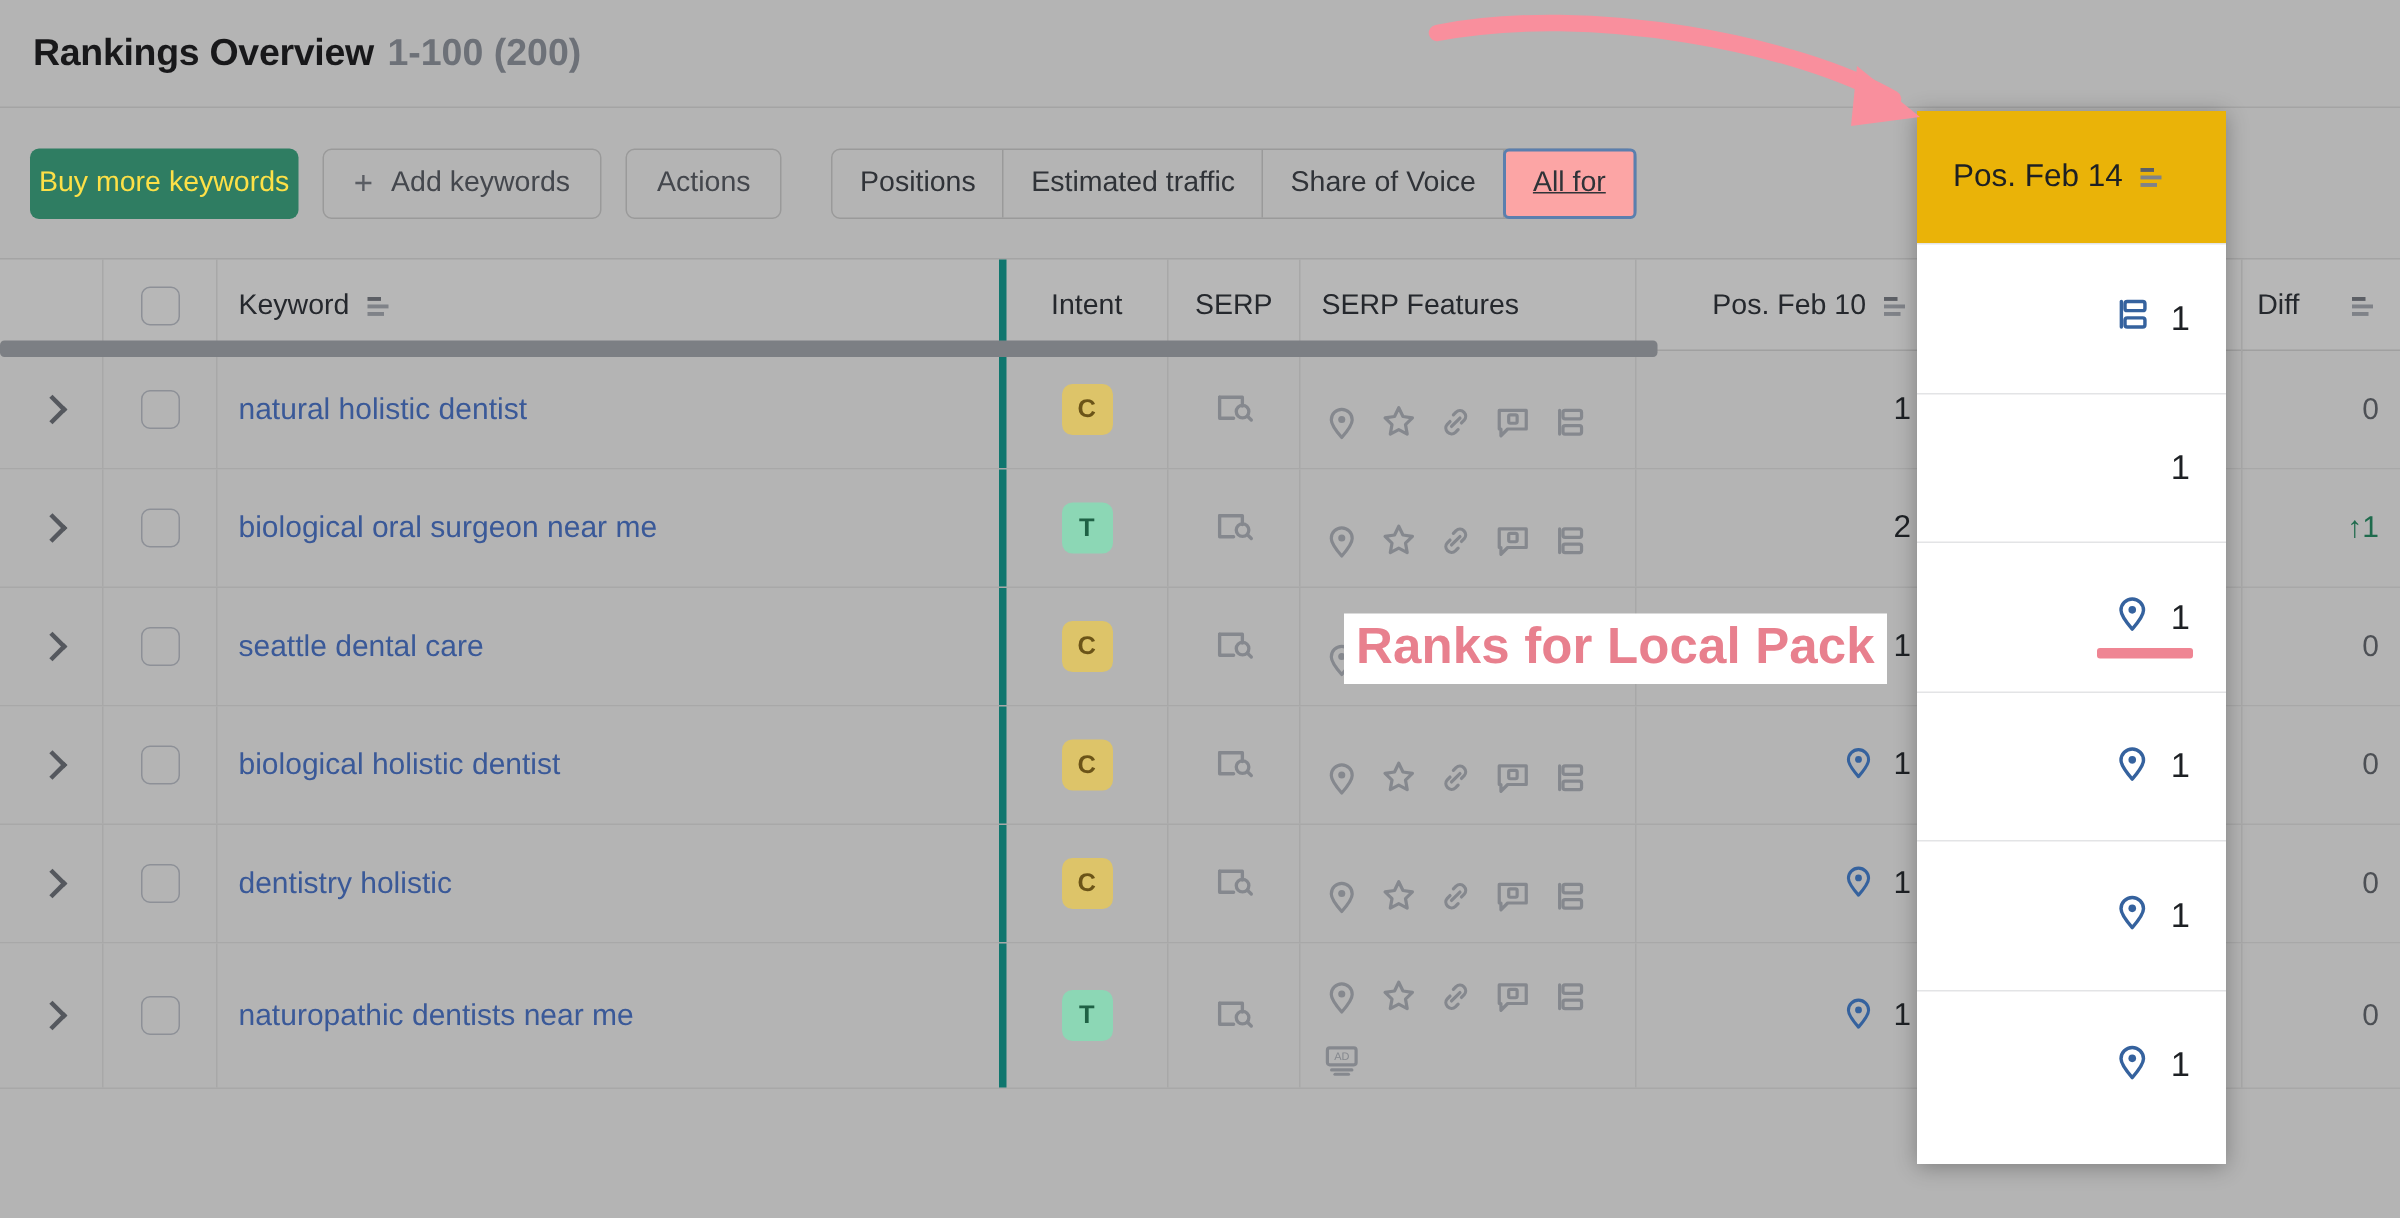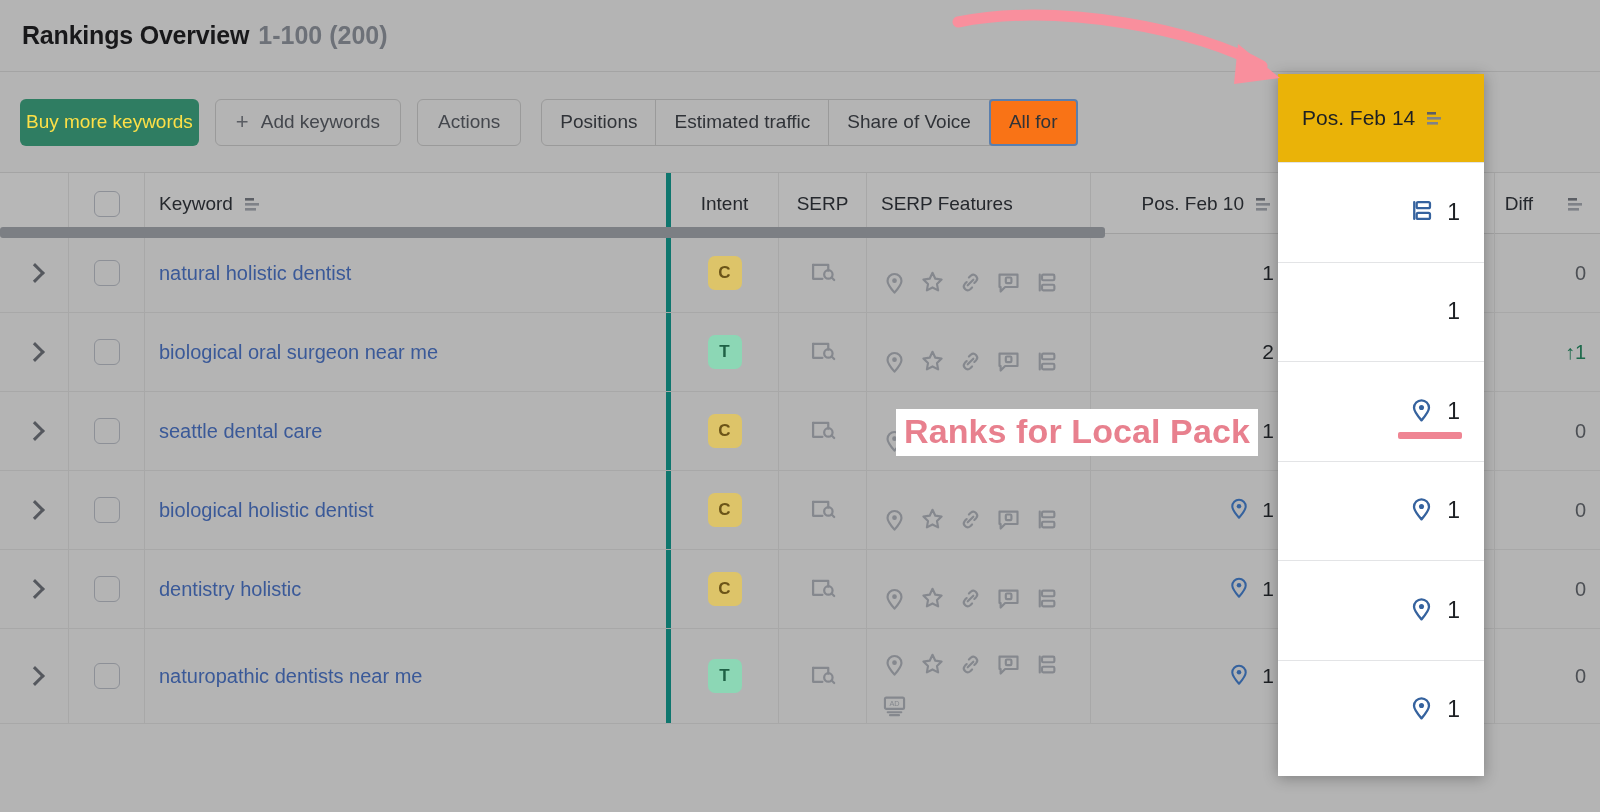--- a/index.html
+++ b/index.html
@@ -48,36 +48,37 @@
     height:47px; padding:0 20px;
     font-size:19px; font-family:inherit;
     cursor:pointer;
     display:flex; align-items:center; gap:12px;
   }
   .plus-ico { font-size:22px; color:#5a5d63; line-height:1; }
 
   .segmented {
     display:flex; align-items:stretch;
     border:1px solid #9a9a9a; border-radius:6px;
-    height:47px; margin-left:4px;
+    height:47px; margin-left:17px;
     overflow:visible;
   }
   .seg {
     display:flex; align-items:center;
     padding:0 18px;
     font-size:19px; color:#303338;
     border-right:1px solid #9a9a9a;
     cursor:pointer; white-space:nowrap;
   }
   .seg:last-child { border-right:none; }
   .seg.active {
-    background:#f97316;
+    background:#fca5a5;
     border:2px solid #5b7fae;
     border-radius:4px;
     margin:-1px;
+    text-decoration:underline;
   }
 
   
   .table-wrap { position:relative; }
   .thead {
     display:flex; 
     height:62px;
     border-top:1px solid #a4a4a4;
     border-bottom:1px solid #a0a0a0;
     background:#b7b7b7;

